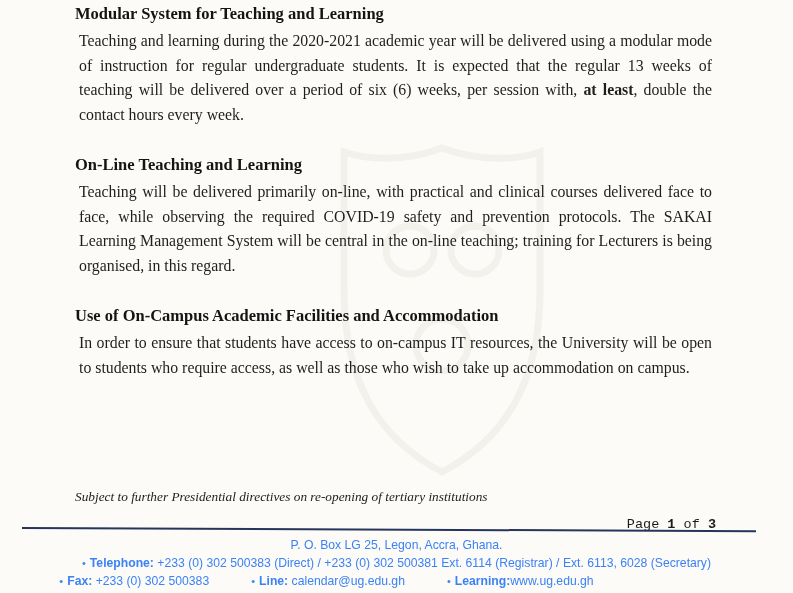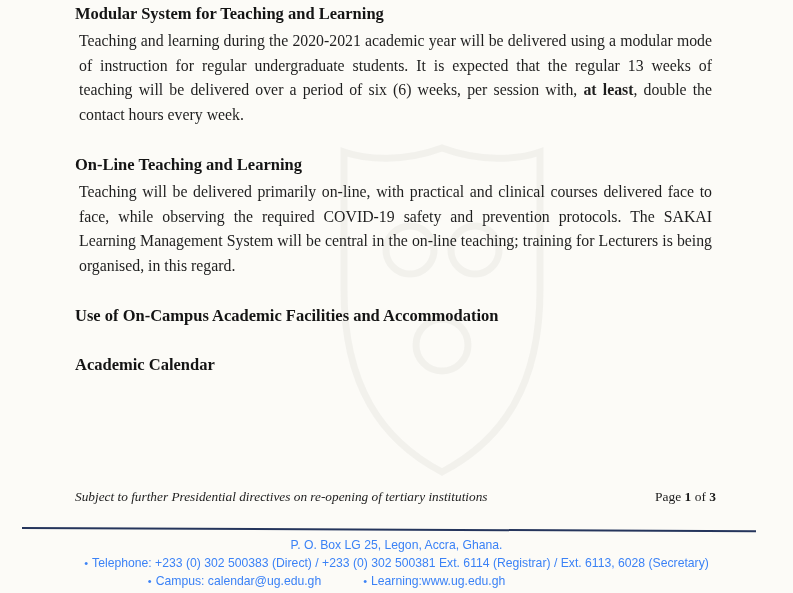--- a/index.html
+++ b/index.html
@@ -52,24 +52,25 @@
     display: flex;
     justify-content: space-between;
     align-items: flex-start;
   }
   .footnote {
     font-style: italic;
     font-size: 13.3px;
     color: #222;
   }
   .page-label {
-    font-family: Liberation Serif, serif;
+    font-family: Liberation Mono, monospace;
     font-size: 13.5px;
     color: #1c1c1c;
     white-space: nowrap;
+    margin-top: 28px;
   }
   .page-label b { font-weight: bold; }
   .rule {
     position: absolute;
     left: 22px;
     top: 527px;
     width: 734px;
     height: 2px;
     background: #25355c;
     transform: rotate(0.25deg);
@@ -80,21 +81,21 @@
     left: 0;
     top: 536px;
     width: 793px;
     font-family: "Liberation Sans", sans-serif;
     color: #3b82f6;
     font-size: 12.2px;
     line-height: 18px;
     text-align: center;
   }
   .footer .line { white-space: nowrap; }
-  .footer b { font-weight: normal; }
+  .footer b { font-weight: bold; }
   .footer .bullet { font-size: 11px; margin-right: 4px; }
   .footer .line3 {
     display: flex;
     justify-content: center;
     gap: 42px;
     transform: translateX(-70px);
   }
   .footer .item { white-space: nowrap; }
 </style>
 </head>
@@ -116,37 +117,38 @@
       <p><span>Teaching and learning during the 2020-2021 academic year will be delivered using a modular mode of instruction for regular undergraduate students.  It is expected that the regular 13 weeks of teaching will be delivered over a period of six (6) weeks, per session with, </span><strong>at least</strong><span>, double the contact hours every week.</span></p>
     </div>
 
     <div class="section">
       <h2>On-Line Teaching and Learning</h2>
       <p>Teaching will be delivered primarily on-line, with practical and clinical courses delivered face to face, while observing the required COVID-19 safety and prevention protocols. The SAKAI Learning Management System will be central in the on-line teaching; training for Lecturers is being organised, in this regard.</p>
     </div>
 
     <div class="section">
       <h2>Use of On-Campus Academic Facilities and Accommodation</h2>
+      <p>In order to ensure that students have access to on-campus IT resources, the University will be open to students who require access, as well as those who wish to take up accommodation on campus.</p>
     </div>
 
     <div class="section">
-      <h2>Academic Calendar</h2>
     </div>
 
   </div>
 
   <div class="footnote-row">
     <span class="footnote">Subject to further Presidential directives on re-opening of tertiary institutions</span>
     <span class="page-label"><span>Page</span>&nbsp;<b>1</b>&nbsp;<span>of</span>&nbsp;<b>3</b></span>
   </div>
 
   <div class="rule"></div>
 
   <div class="footer">
     <div class="line">P. O. Box LG 25, Legon, Accra, Ghana.</div>
     <div class="line"><span class="bullet">•</span><b>Telephone:</b>&nbsp;<span>+233 (0) 302 500383 (Direct) / +233 (0) 302 500381 Ext. 6114 (Registrar) / Ext. 6113, 6028 (Secretary)</span></div>
     <div class="line line3">
-      <span class="item"><span class="bullet">•</span><b>Campus:</b>&nbsp;<span>calendar@ug.edu.gh</span></span>
+      <span class="item"><span class="bullet">•</span><b>Fax:</b>&nbsp;<span>+233 (0) 302 500383</span></span>
+      <span class="item"><span class="bullet">•</span><b>Line:</b>&nbsp;<span>calendar@ug.edu.gh</span></span>
       <span class="item"><span class="bullet">•</span><b>Learning:</b><span>www.ug.edu.gh</span></span>
     </div>
   </div>
 
 </div>
 
 </body></html>

